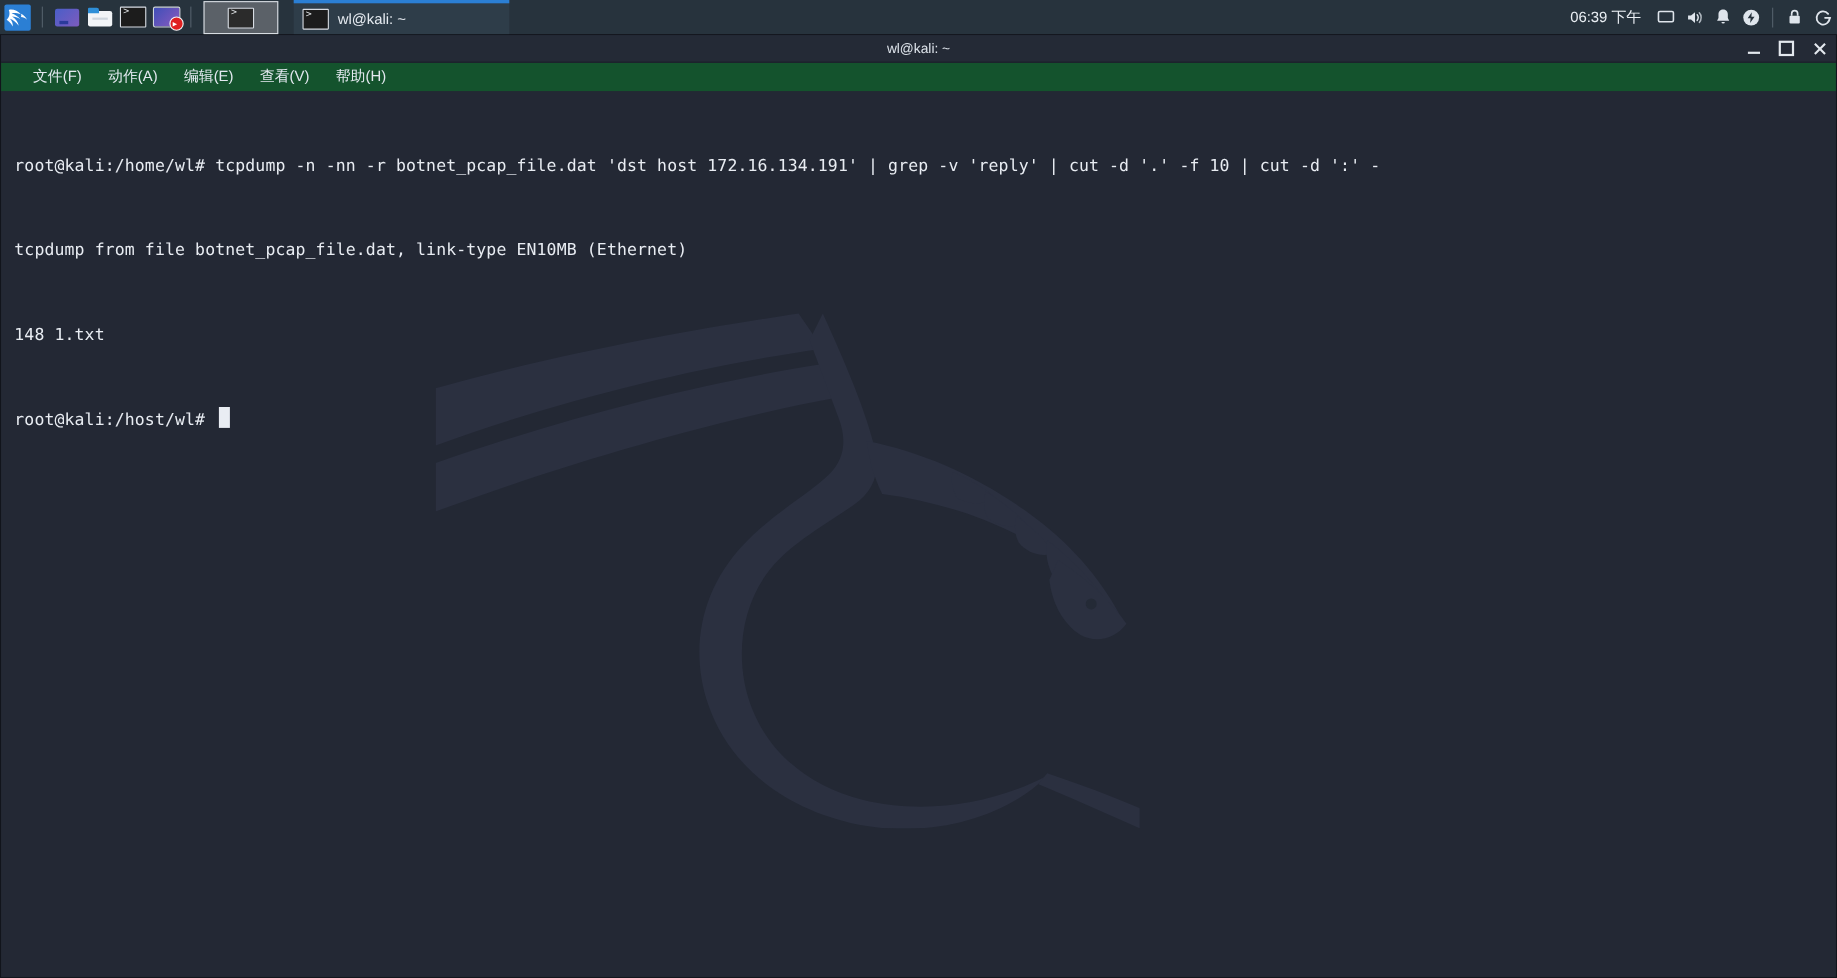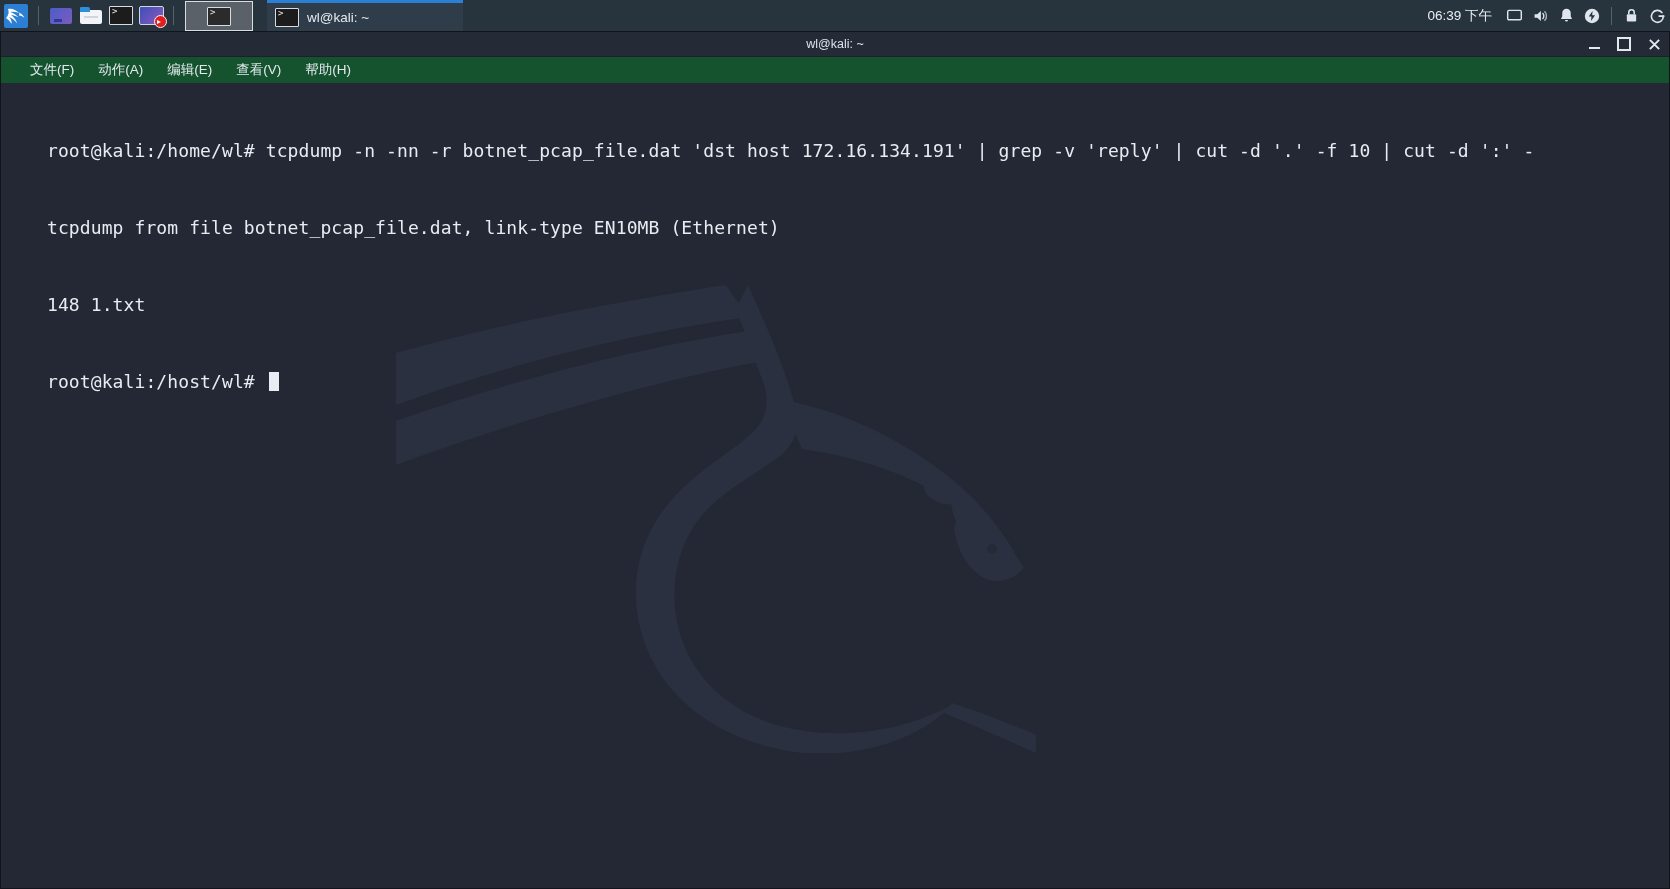--- a/index.html
+++ b/index.html
@@ -253,26 +253,25 @@
     left: 395px; top: 150px;
     width: 640px; height: 520px;
     opacity: 1;
     pointer-events: none;
   }
   #term-text {
     position: absolute;
     left: 12px; top: 4px;
     right: 4px;
     font-family: "DejaVu Sans Mono", monospace;
-    font-size: 18px;
+    font-size: 15px;
     line-height: 25.6px;
     color: #e8ecf2;
     white-space: pre;
     letter-spacing: 0.1px;
-    margin-left: 34px;
   }
   .tline { height: 25.6px; }
   #cursor {
     display: inline-block;
     width: 10px;
     height: 19px;
     background: #e9edf3;
     vertical-align: -3px;
     margin-left: 3px;
   }

